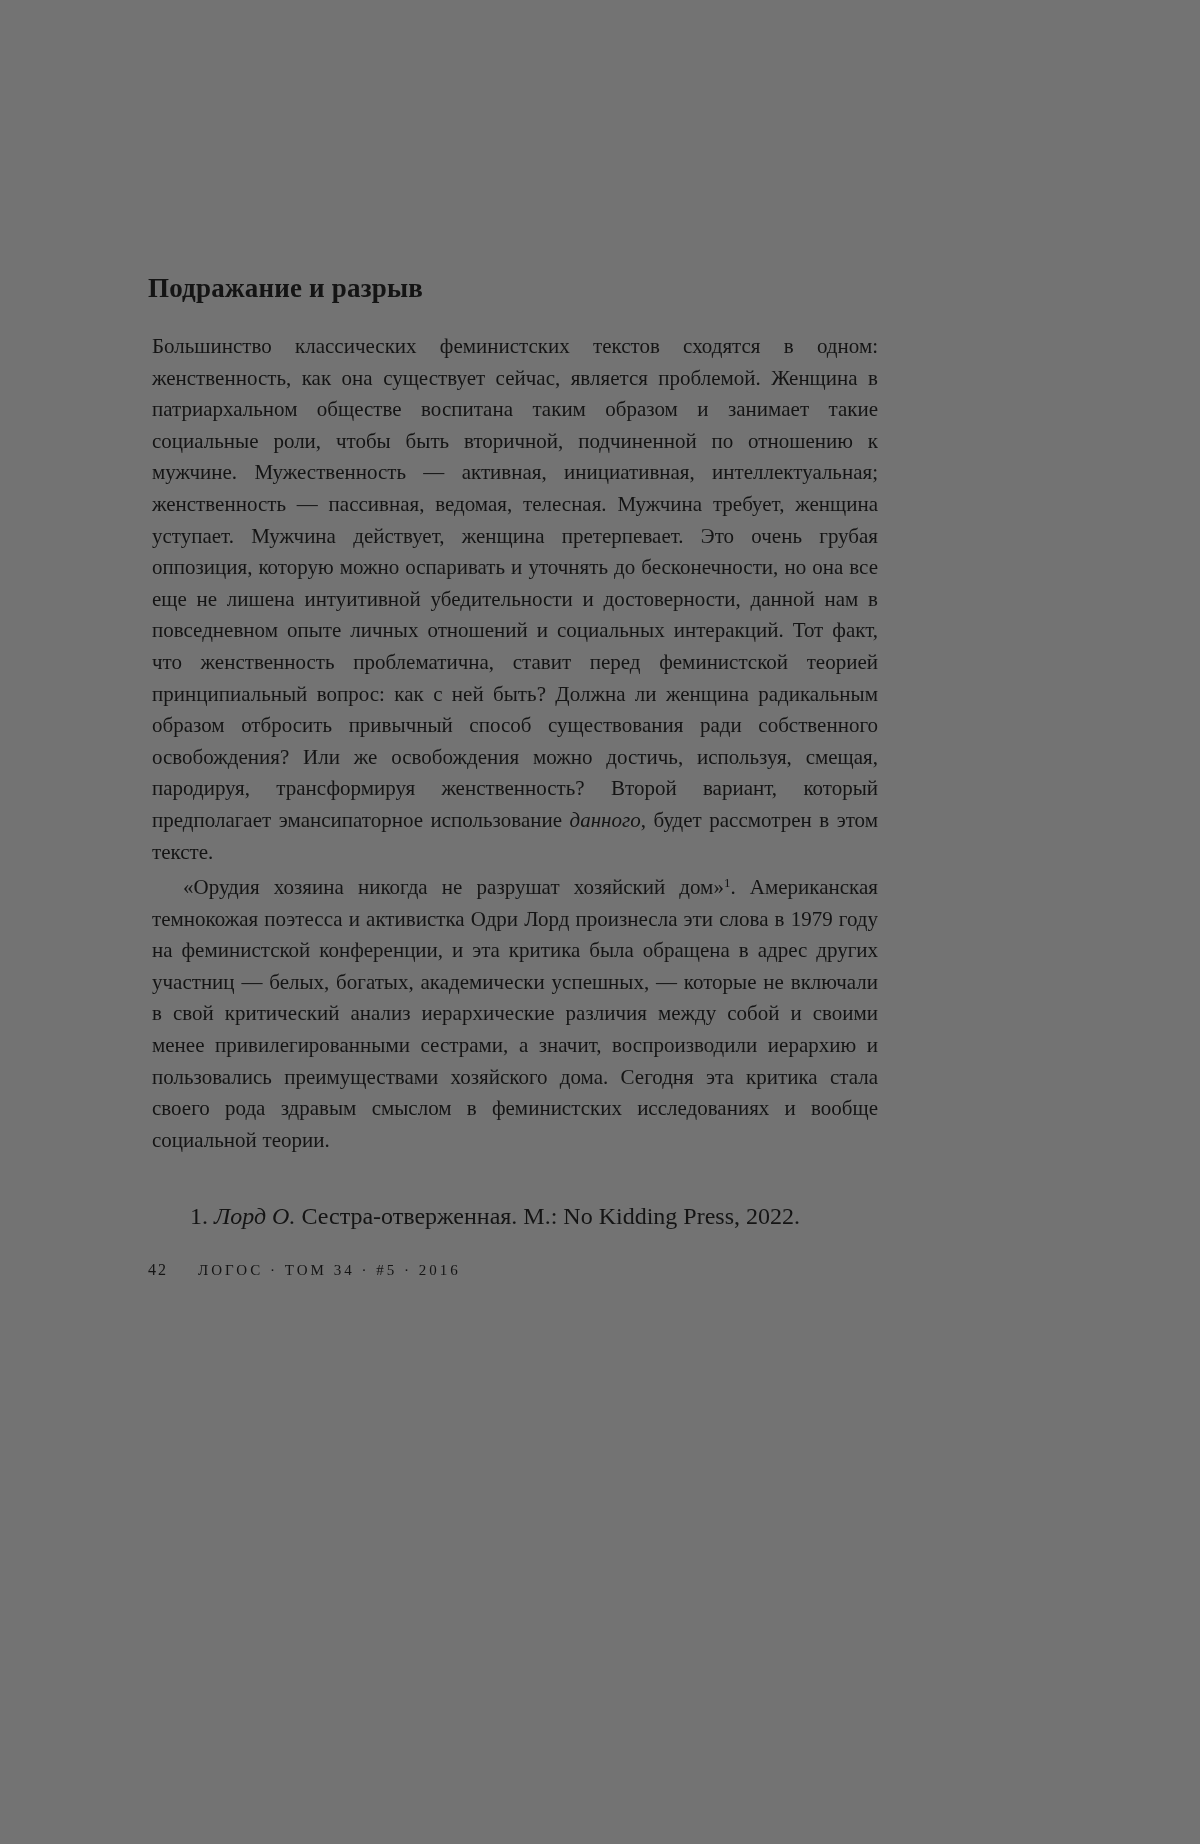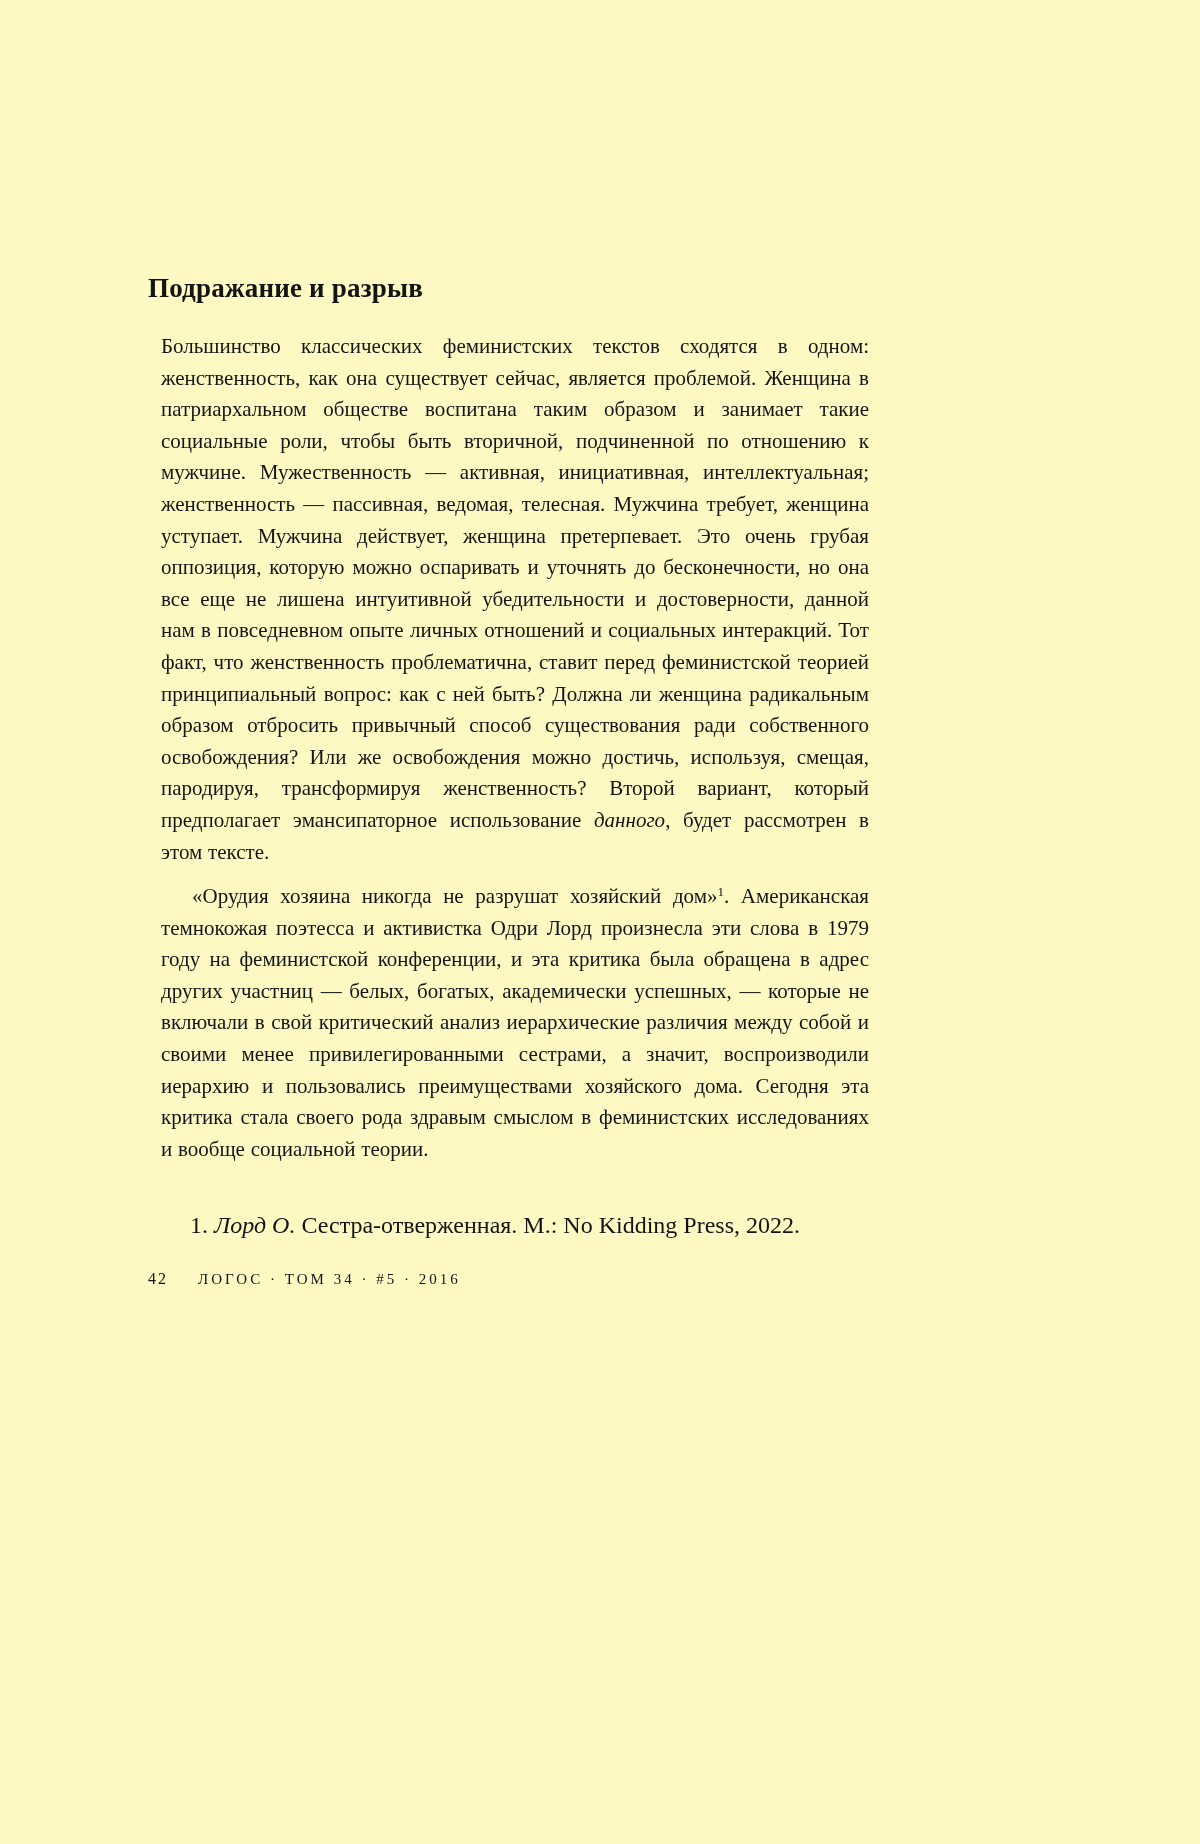--- a/index.html
+++ b/index.html
@@ -4,40 +4,40 @@
 <style>
   html, body {
     margin: 0;
     padding: 0;
     background: #e9e9e9;
   }
   .page {
     position: relative;
     width: 1200px;
     height: 1844px;
-    background: #fef9c3;
+    background: #737373;
     color: #141414;
     font-family: "Liberation Serif", "DejaVu Serif", serif;
     overflow: hidden;
   }
   .content {
     position: absolute;
     left: 148px;
     top: 272px;
     width: 734px;
   }
   .heading {
     font-size: 27px;
     line-height: 32px;
     font-weight: 700;
     margin: 0 0 27px 0;
     letter-spacing: 0.2px;
   }
   .body-text p {
-    margin: 13px;
+    margin: 4px;
     font-size: 21px;
     line-height: 31.6px;
     text-align: justify;
     hyphens: auto;
     -webkit-hyphens: auto;
     word-spacing: 0.5px;
   }
   .body-text p.indent {
     text-indent: 31px;
   }

